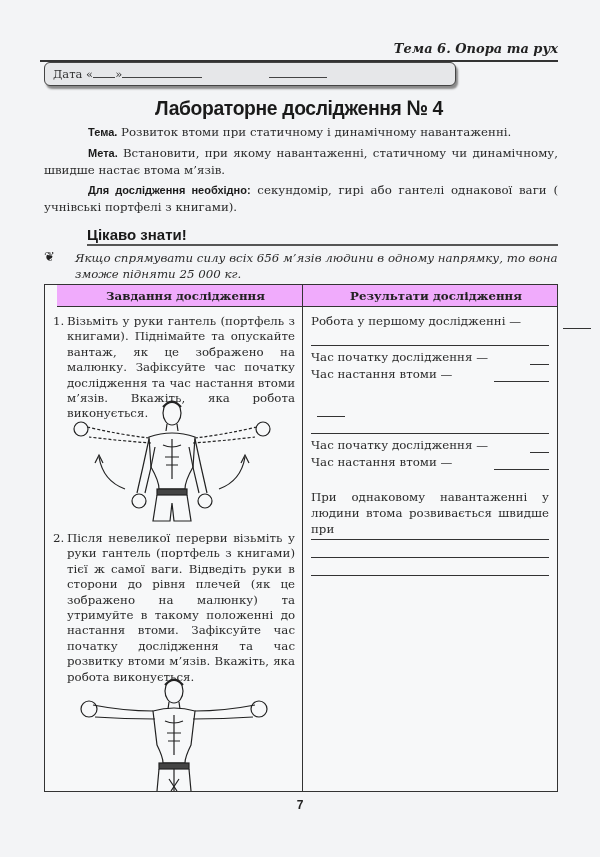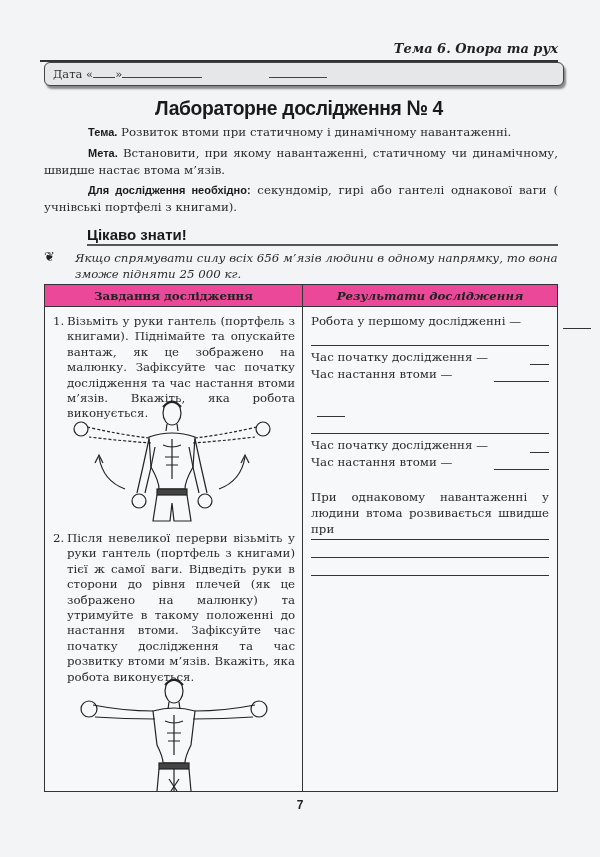--- a/index.html
+++ b/index.html
@@ -8,21 +8,21 @@
 
     .topic-header {
       position: absolute; left: 40px; top: 40px; width: 518px; height: 22px;
       border-bottom: 2px solid #333;
       text-align: right;
       font-family: "DejaVu Serif", serif; font-style: italic; font-weight: bold;
       font-size: 13px; line-height: 18px; color: #222;
     }
 
     .date-box {
-      position: absolute; left: 44px; top: 62px; width: 520px; height: 24px;
+      position: absolute; left: 44px; top: 62px; width: 412px; height: 24px;
       border: 1.5px solid #444; border-radius: 6px;
       background: #e6e7e9;
       box-shadow: 2px 3px 2px #8a8a8a;
       font-size: 11.5px; line-height: 22px; color: #333;
     }
     .date-box .date-label { position: absolute; left: 8px; top: 0; }
     .date-box .date-line-short { display: inline-block; width: 22px; border-bottom: 1px solid #444; height: 14px; vertical-align: baseline; }
     .date-box .date-line-long { display: inline-block; width: 80px; border-bottom: 1px solid #444; height: 14px; vertical-align: baseline; }
     .date-box .safety-label { position: absolute; left: 220px; top: 0; }
     .date-box .safety-line { display: inline-block; width: 58px; border-bottom: 1px solid #444; height: 14px; vertical-align: baseline; margin-left: 4px; }
@@ -60,26 +60,26 @@
     }
     .fact .fact-icon { position: absolute; left: 0; top: -1px; font-style: normal; font-size: 13px; color: #222; }
     .fact .fact-text { display: block; padding-left: 31px; }
 
     .task-table {
       position: absolute; left: 44px; top: 284px; width: 514px; height: 508px;
       border: 1.5px solid #333; background: #f7f8f9;
     }
     .col-divider { position: absolute; left: 257px; top: 0; bottom: 0; border-left: 1.5px solid #333; }
     .table-head {
-      position: absolute; left: 0; top: 0; right: 0; height: 22px;
-      border-bottom: 1.5px solid #333; background: #ec4899;
+      position: absolute; left: 12px; top: 0; right: 0; height: 22px;
+      border-bottom: 1.5px solid #333; background: #f0abfc;
     }
     .th { position: absolute; top: 0; height: 22px; line-height: 22px; text-align: center; font-weight: bold; font-size: 11.8px; color: #222; }
     .th.left { left: 0; width: 257px; }
-    .th.right { left: 258px; right: 0; font-style: italic; }
+    .th.right { left: 258px; right: 0; }
 
     .task {
       position: absolute; left: 8px; width: 242px;
       font-size: 11.8px; line-height: 15.4px; text-align: justify; color: #2b2b2b;
     }
     .task .num { position: absolute; left: 0; top: 0; }
     .task .txt { display: block; padding-left: 14px; }
 
     .illus { position: absolute; }
 

